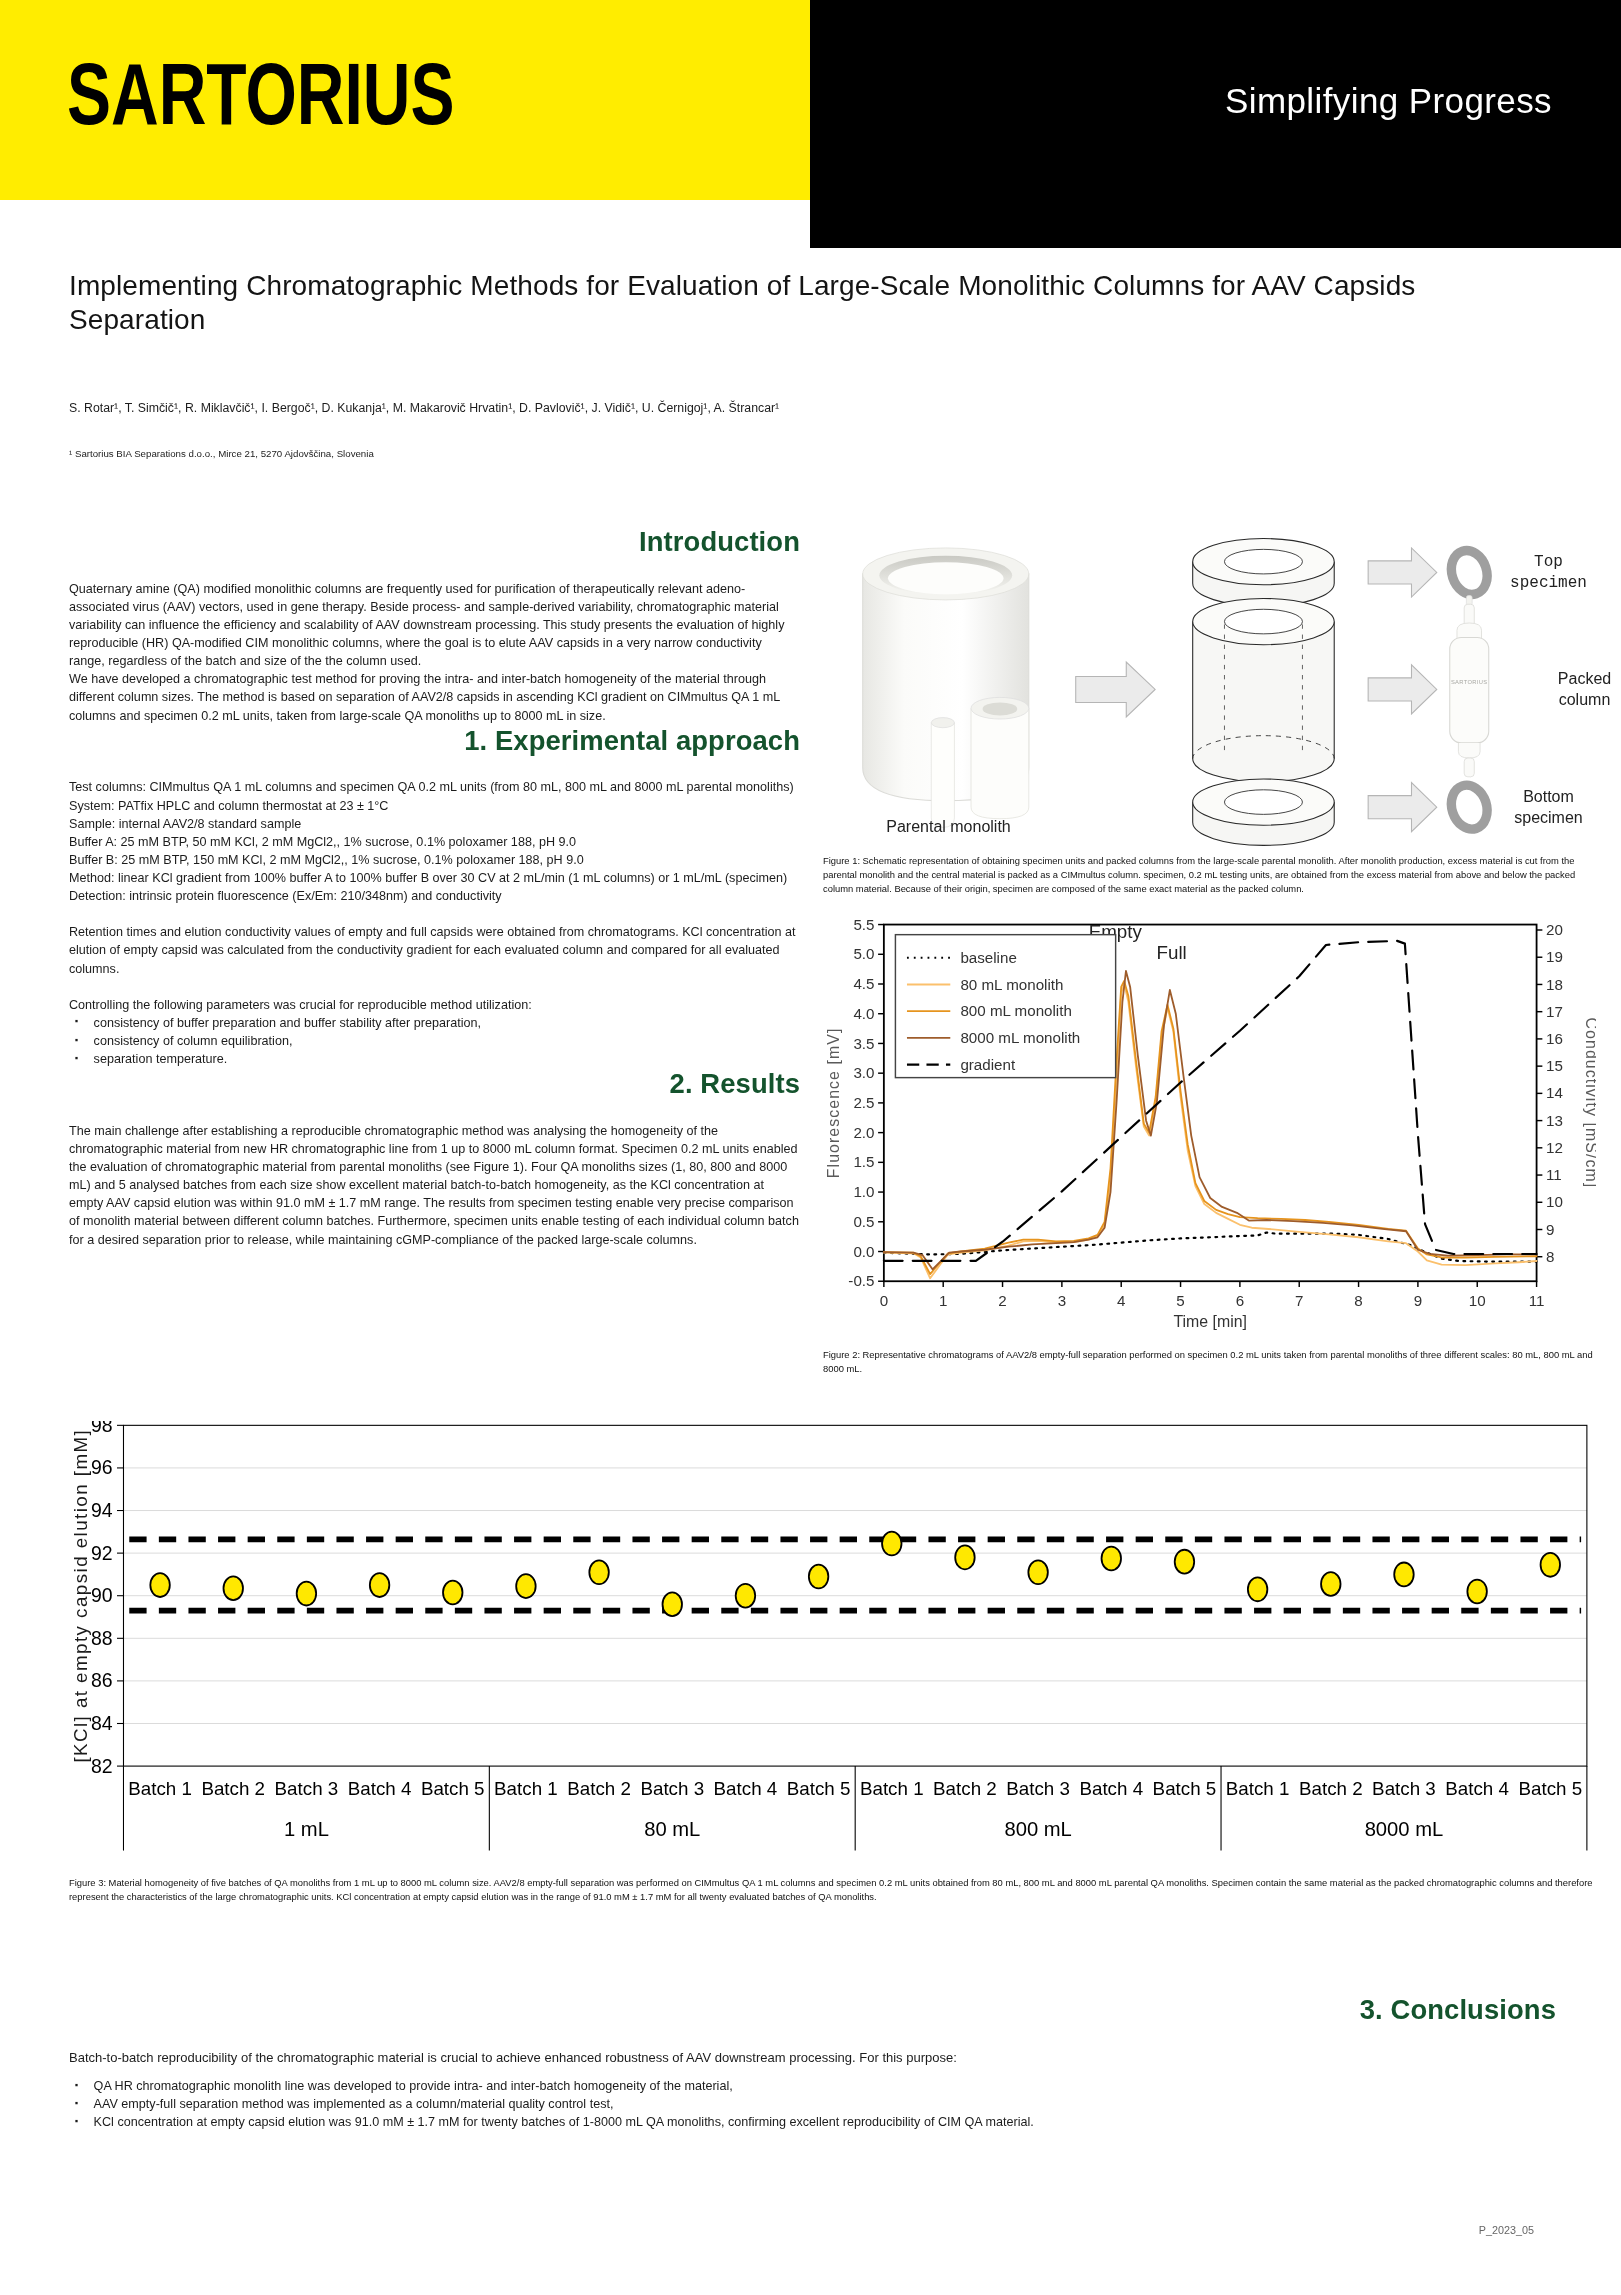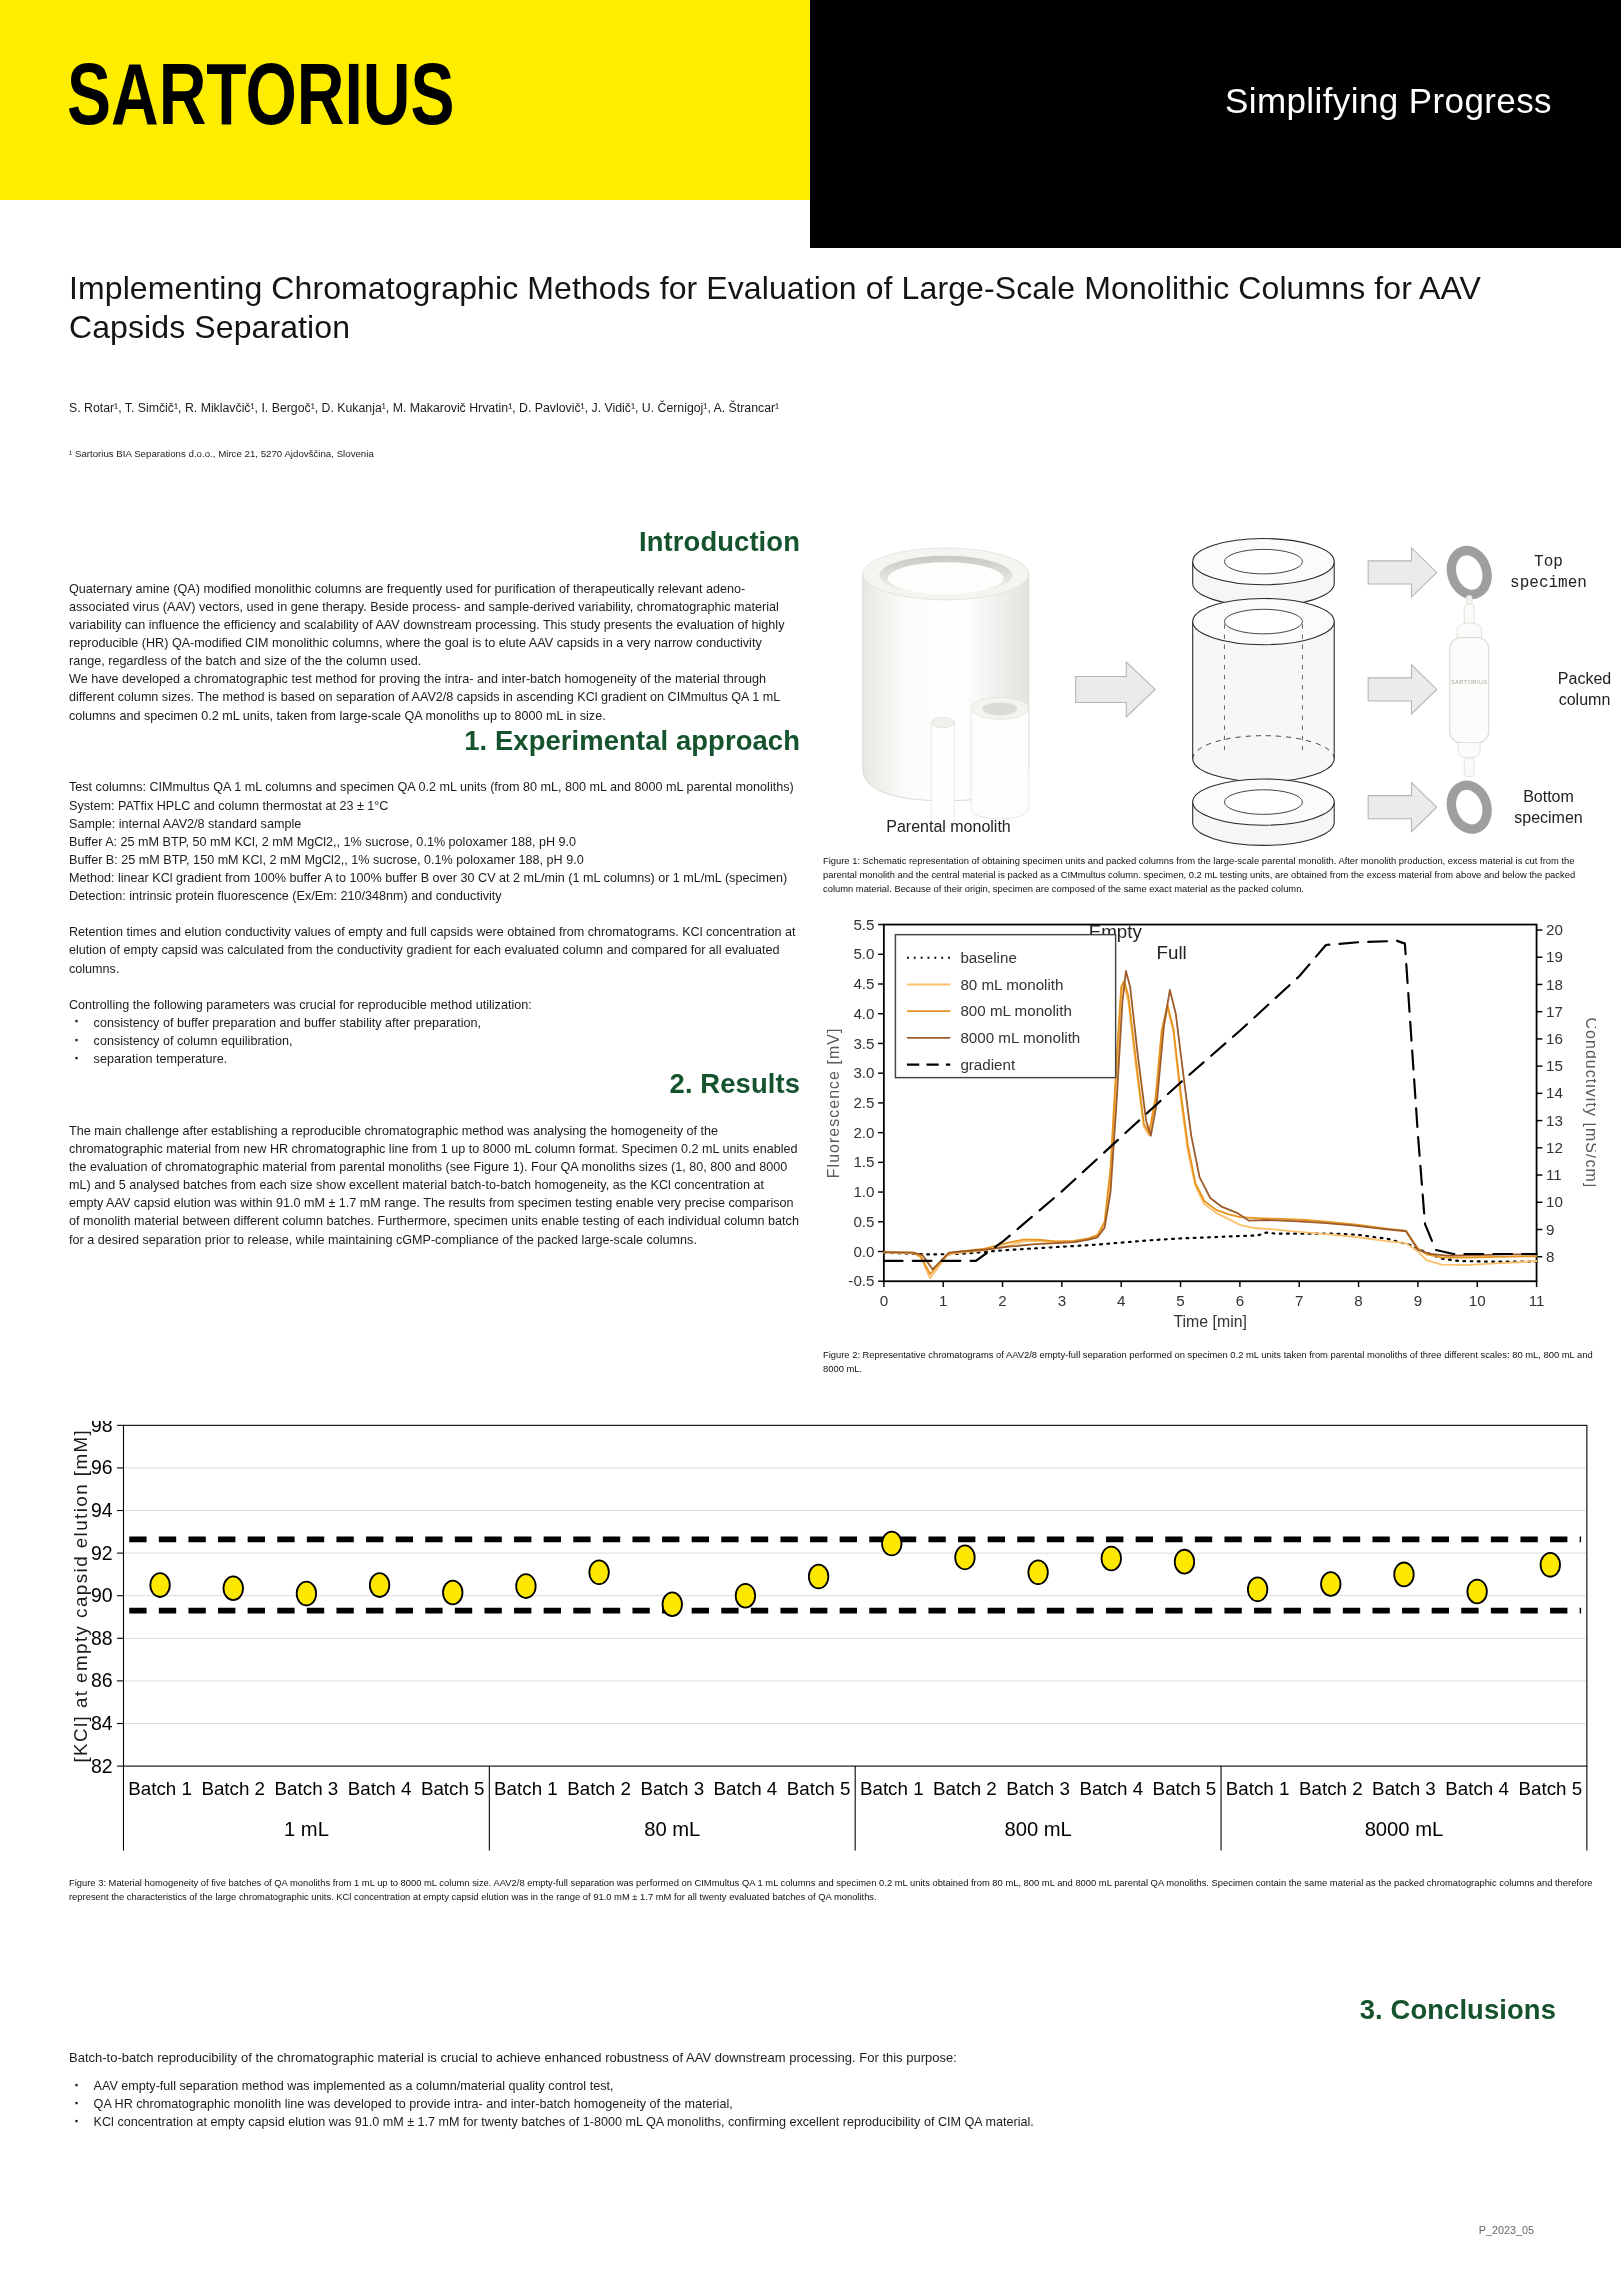--- a/index.html
+++ b/index.html
@@ -13,21 +13,21 @@
     position:absolute;left:67px;top:56px;font-size:66px;font-weight:800;letter-spacing:0px;
     color:#000;transform:scaleY(1.32);transform-origin:left center;font-family:"Liberation Sans",sans-serif;
   }
   .tagline-box{position:absolute;left:810px;top:0;width:811px;height:248px;background:#000;}
   .tagline-box span{
     position:absolute;right:69px;top:81px;color:#fff;font-size:35px;font-weight:400;letter-spacing:0.4px;
   }
   
   .page-title{
     position:absolute;left:69px;top:269px;width:1430px;margin:0;
-    font-size:32px;font-weight:300;line-height:1.22;color:#141414;letter-spacing:0.1px;
+    font-size:28px;font-weight:300;line-height:1.22;color:#141414;letter-spacing:0.1px;
   }
   .authors{position:absolute;left:69px;top:401px;width:1480px;font-size:12.3px;color:#1c1c1c;margin:0;}
   .affiliation{position:absolute;left:69px;top:448px;width:1480px;font-size:9.7px;color:#1c1c1c;margin:0;}
   
   .col-left{position:absolute;left:69px;top:526px;width:731px;}
   .col-right{position:absolute;left:823px;top:529px;width:773px;}
   h2.sec{font-size:27.4px;font-weight:700;color:#14532d;margin:0 0 21.7px 0;letter-spacing:0.1px;text-align:right;}
   .col-left p{font-size:12.6px;line-height:1.44;margin:0;}
   p.para{margin-bottom:0px;}
   .gap-sm{height:18px;}
@@ -360,20 +360,20 @@
       <text x="1848.625" y="575" text-anchor="middle" font-size="28" fill="#000">8000 mL</text>
       <text x="24" y="242" transform="rotate(-90 24 242)" text-anchor="middle" font-size="26" fill="#1a1a1a" letter-spacing="2">[KCl] at empty capsid elution [mM]</text>
     </svg>
   <p class="caption">Figure 3: Material homogeneity of five batches of QA monoliths from 1 mL up to 8000 mL column size. AAV2/8 empty-full separation was performed on CIMmultus QA 1 mL columns and specimen 0.2 mL units obtained from 80 mL, 800 mL and 8000 mL parental QA monoliths. Specimen contain the same material as the packed chromatographic columns and therefore represent the characteristics of the large chromatographic units. KCl concentration at empty capsid elution was in the range of 91.0 mM ± 1.7 mM for all twenty evaluated batches of QA monoliths.</p>
 </section>
 
 <section class="conclusions">
   <h2 class="sec">3. Conclusions</h2>
   <p>Batch-to-batch reproducibility of the chromatographic material is crucial to achieve enhanced robustness of AAV downstream processing. For this purpose:</p>
   <ul class="sq">
+    <li>QA HR chromatographic monolith line was developed to provide intra- and inter-batch homogeneity of the material,</li>
     <li>AAV empty-full separation method was implemented as a column/material quality control test,</li>
-    <li>QA HR chromatographic monolith line was developed to provide intra- and inter-batch homogeneity of the material,</li>
     <li>KCl concentration at empty capsid elution was 91.0 mM ± 1.7 mM for twenty batches of 1-8000 mL QA monoliths, confirming excellent reproducibility of CIM QA material.</li>
   </ul>
 </section>
 
 <div class="doc-code">P_2023_05</div>
 
 
 </body></html>

